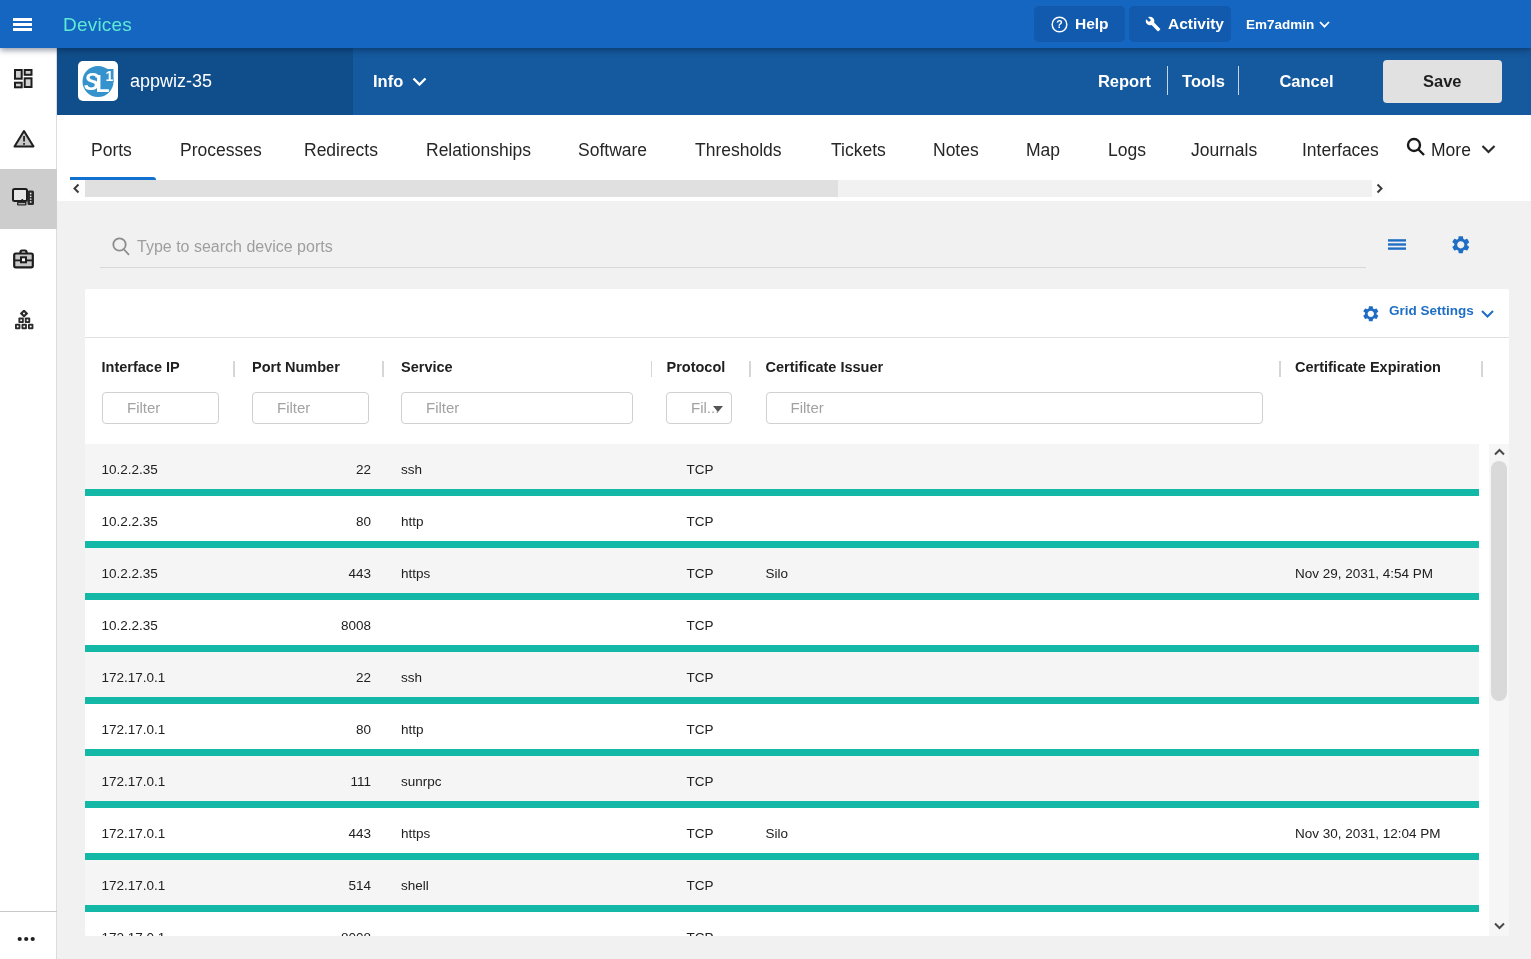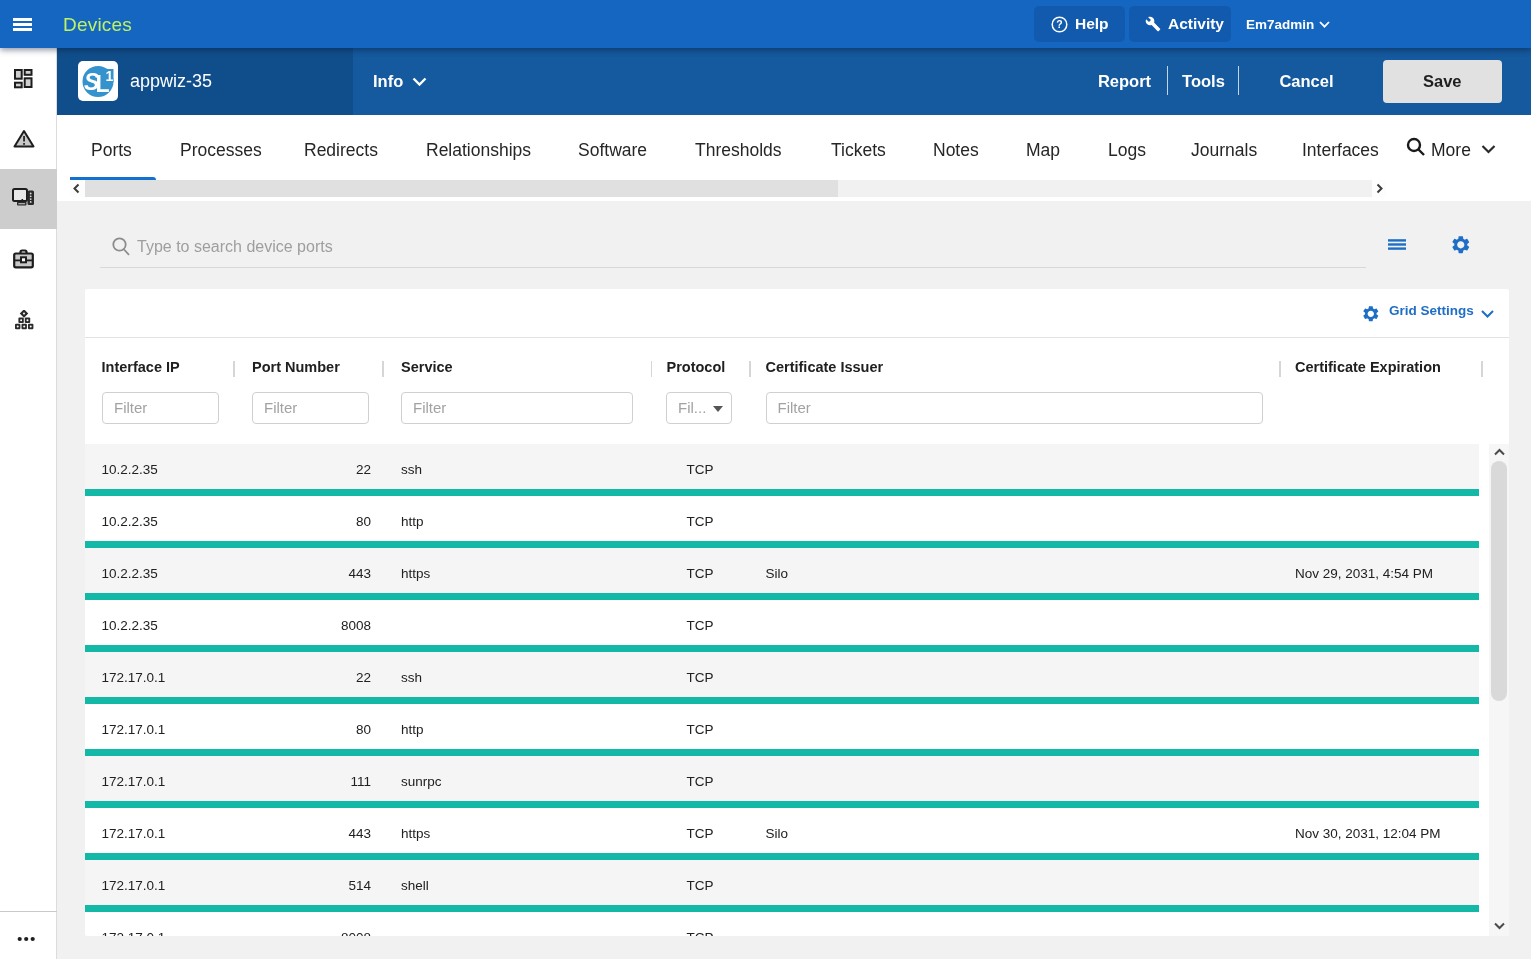--- a/index.html
+++ b/index.html
@@ -2,21 +2,21 @@
 <html><head>
 <meta charset="utf-8">
 <style>
 * { margin:0; padding:0; box-sizing:border-box; }
 html,body { width:1531px; height:959px; overflow:hidden; font-family:"Liberation Sans", sans-serif; background:#f1f1f1; }
 
 
 #topbar { position:absolute; left:0; top:0; width:1531px; height:48px; background:#1566c1; box-shadow:0 2px 6px rgba(0,20,50,0.45); z-index:30; }
 #burger { position:absolute; left:13px; top:17.5px; width:19px; height:13px; }
 #burger div { position:absolute; left:0; width:19px; height:3px; background:#fff; }
-#title { position:absolute; left:63px; top:0; height:48px; line-height:49px; color:#bef264; font-size:19px; font-weight:500; letter-spacing:0.2px; }
+#title { position:absolute; left:63px; top:0; height:48px; line-height:49px; color:#5eead4; font-size:19px; font-weight:500; letter-spacing:0.2px; }
 .tbbtn { position:absolute; top:6px; height:36px; background:#115aad; border-radius:5px; color:#fff; font-size:15.5px; font-weight:600; display:flex; align-items:center; }
 #btn-help { left:1034px; width:91px; }
 #btn-act { left:1129px; width:102px; }
 #user { position:absolute; left:1246px; top:0; height:48px; display:flex; align-items:center; color:#fff; font-size:13.5px; font-weight:600; }
 #sllogo { position:absolute; left:1343px; top:0px; width:182px; height:48px; color:#fff; }
 #sllogo .txt { position:absolute; left:0px; top:5px; font-size:28px; font-weight:400; letter-spacing:-0.1px; }
 #sllogo .dot { position:absolute; top:6px; width:5.6px; height:5.6px; border-radius:50%; }
 
 
 #sidebar { position:absolute; left:0; top:48px; width:57px; height:911px; background:#fff; border-right:1px solid #dcdcdc; z-index:10; }
@@ -56,21 +56,21 @@
 
 #panel { position:absolute; left:28px; top:88px; width:1423.5px; height:646.5px; background:#fff; border-radius:2px; }
 #gridset { position:absolute; left:0; top:0; width:1423.5px; height:48.5px; border-bottom:1px solid #e2e2e2; }
 #gridset .gs { position:absolute; top:0; height:42px; display:flex; align-items:center; color:#1e6ec5; }
 #gs-label { left:1304px; font-size:13.5px; font-weight:700; }
 
 
 #thead { position:absolute; left:0; top:48.5px; width:1423.5px; height:106.5px; }
 .hsep { position:absolute; top:23px; width:1.5px; height:16px; background:#d6d6d6; }
 .hlabel { position:absolute; top:21px; height:16px; line-height:16px; font-size:14.5px; font-weight:700; color:#202020; }
-.finput { position:absolute; top:54.5px; height:32px; border:1.4px solid #d0d0d0; border-radius:4px; background:#fff; line-height:29px; padding-left:11px; font-size:15px; color:#a2a2a2; }
+.finput { position:absolute; top:54.5px; height:32px; border:1.4px solid #d0d0d0; border-radius:4px; background:#fff; line-height:29px; padding-left:24px; font-size:15px; color:#a2a2a2; }
 
 
 #tbody { position:absolute; left:0; top:155px; width:1423.5px; height:491.5px; overflow:hidden; }
 .row { position:absolute; left:0; width:1394px; height:52px; border-bottom:7px solid #14b8a6; font-size:13.5px; color:#212121; }
 .row.g { background:#f5f5f5; }
 .row div { position:absolute; top:0; height:52px; line-height:52px; }
 .c1 { left:16.5px; }
 .c2 { left:167px; width:119px; text-align:right; }
 .c3 { left:316px; }
 .c4 { left:581.5px;margin-left:20px; }

